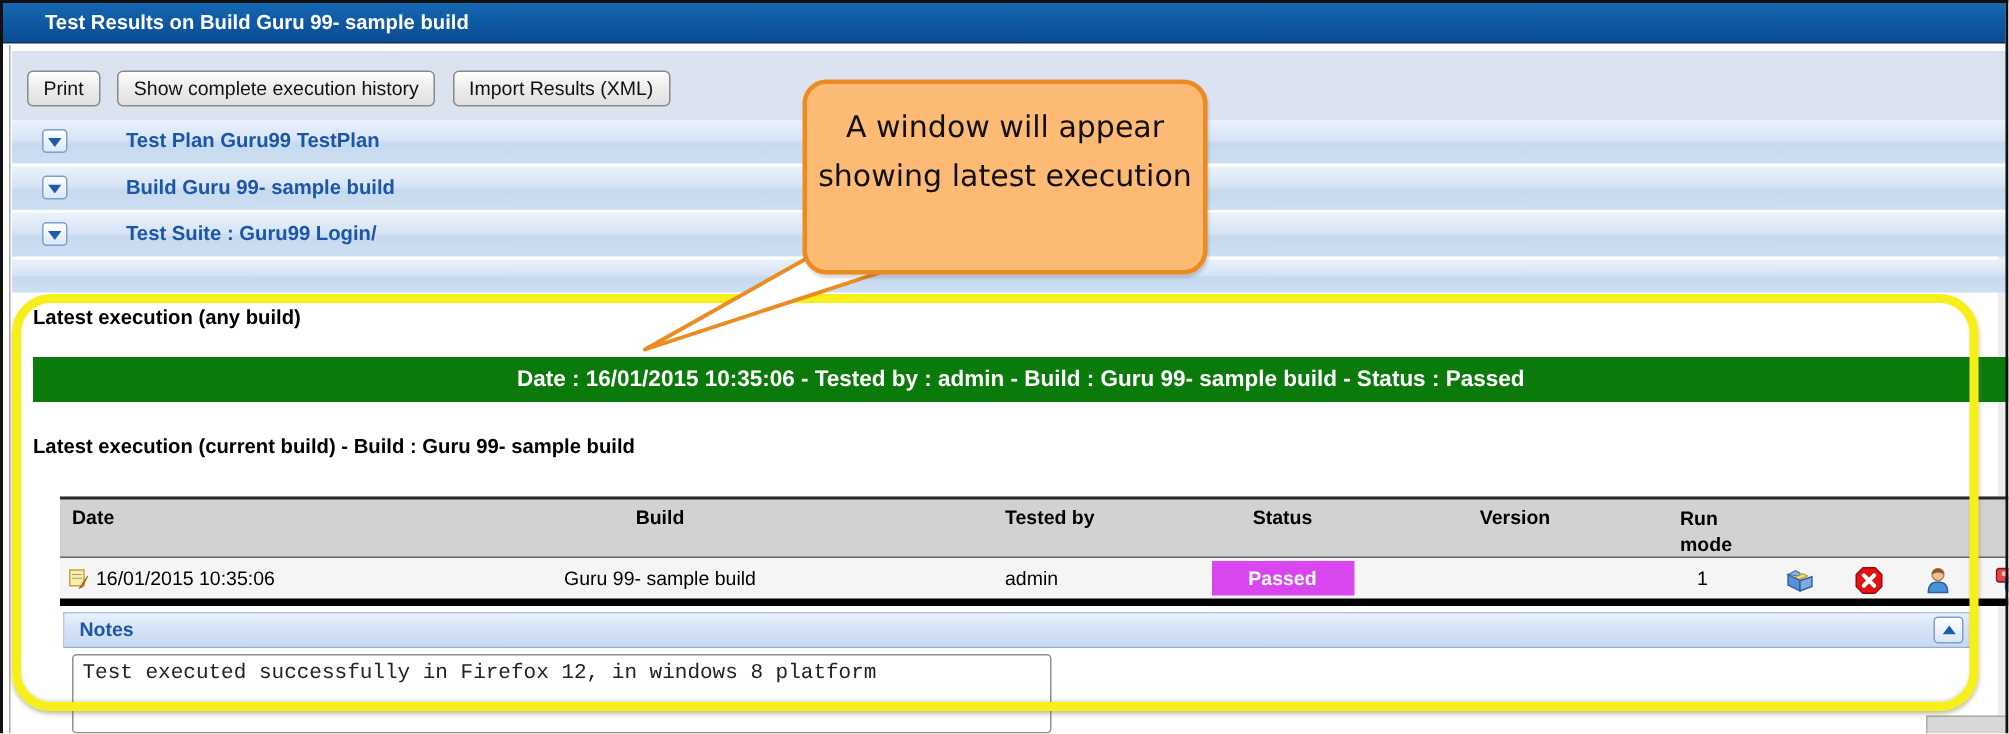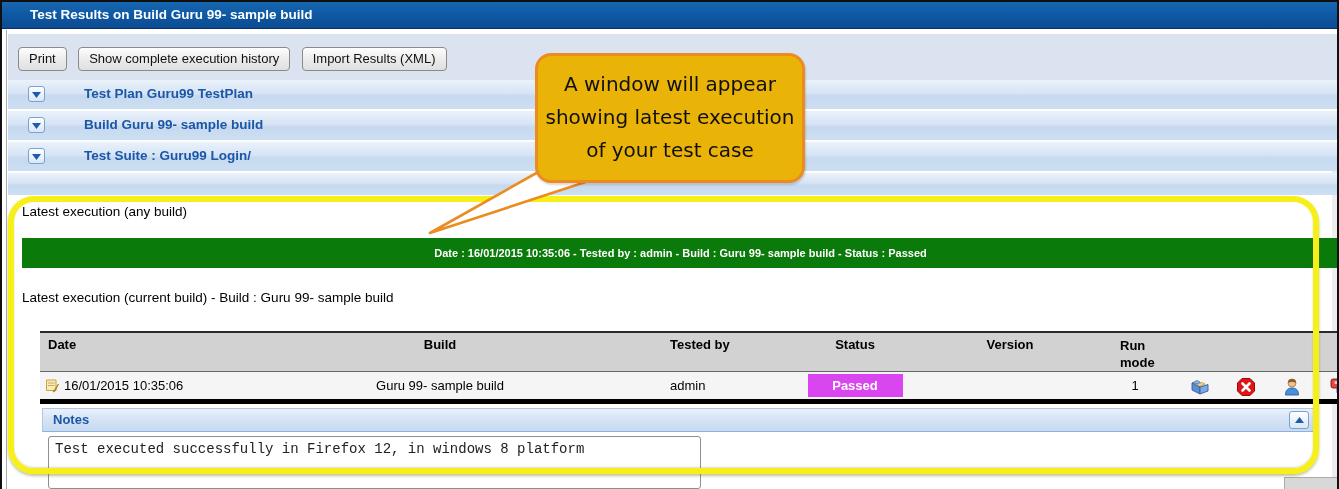--- a/index.html
+++ b/index.html
@@ -26,26 +26,26 @@
     background:linear-gradient(180deg,#eaf2fb 0%,#d7e4f5 45%,#c7d9ef 55%,#cddff2 100%); }
   .acc-bar.empty { height:22px; }
   .acc-toggle { position:absolute; left:20px; top:6px; width:17px; height:16px;
     background:linear-gradient(180deg,#ffffff,#d9e7f8); border:1px solid #7ba1cf; border-radius:3px;
     text-align:center; cursor:pointer; }
   .acc-toggle svg { display:block; margin:5px auto 0 auto; }
   .acc-label { position:absolute; left:48px; top:6px; font-size:13.5px; font-weight:bold; color:#1b57a6;margin-left:28px; }
 
   .right-strip { position:absolute; left:1332px; top:170px; width:7px; height:319px; background:#ededed; z-index:1; }
 
-  .h-bold { position:absolute; font-size:13.5px; font-weight:normal; color:#000; z-index:5; }
+  .h-bold { position:absolute; font-size:13.5px; font-weight:bold; color:#000; z-index:5; }
   #h-any { left:22px; top:204px; }
   #h-cur { left:22px; top:290px; }
 
   .green-bar { position:absolute; left:22px; top:238px; width:1317px; height:30px; background:#0a7a0a;
-    color:#fff; font-size:11px; font-weight:bold; text-align:center; line-height:30px; z-index:5; }
+    color:#fff; font-size:15px; font-weight:bold; text-align:center; line-height:30px; z-index:5; }
 
   .exec-table { position:absolute; left:40px; top:331px; width:1299px; z-index:5; }
   .tgrid { display:grid; grid-template-columns:250px 300px 190px 150px 160px 90px 1fr; }
   .thead { background:#d2d2d2; border-top:2px solid #2a2a2a; border-bottom:1px solid #666; height:41px; }
   .thead > div { font-size:13px; font-weight:bold; color:#000; padding-top:4px; }
   .th-date { padding-left:8px; }
   .th-build, .th-status, .th-exec, .th-version { text-align:center; }
   .th-tested { padding-left:80px; }
   .th-run { width:44px; margin-left:auto; margin-right:16px; line-height:17px; }
   .trow { background:#f5f5f5; height:32px; align-items:center; position:relative; border-bottom:5px solid #000000; }
@@ -70,21 +70,21 @@
     border:1px solid #8f8f8f; border-radius:3px; padding:4px 6px; z-index:5;
     font-family:"Liberation Mono",monospace; font-size:14px; color:#222; }
 
   .corner-gray { position:absolute; left:1284px; top:477px; width:55px; height:12px; background:#d8d8d8;
     border-top:1px solid #ababab; border-left:1px solid #ababab; z-index:6; }
 
   .highlight { position:absolute; left:8px; top:196px; width:1311px; height:278px;
     border:6px solid #f6ef19; border-radius:26px; z-index:20; pointer-events:none;
     box-shadow:0 2px 3px rgba(120,120,30,0.45), inset 0 -1px 2px rgba(120,120,30,0.25); }
 
-  .callout { position:absolute; left:535px; top:53px; width:270px; height:130px; background:#eab308;
+  .callout { position:absolute; left:535px; top:53px; width:270px; height:130px; background:#fdba74;
     border:3px solid #ec8b20; border-radius:16px; z-index:30; text-align:center; padding-top:12px;
     font-family:"DejaVu Sans",sans-serif; font-size:20px; color:#101010; line-height:33px;
     box-shadow:1px 2px 2px rgba(0,0,0,0.15); }
   .tail-svg { position:absolute; left:0; top:0; width:1339px; height:489px; z-index:29; pointer-events:none; }
 </style>
 </head>
 <body>
 
 <div class="border-top"></div>
 <div class="border-left"></div>
@@ -216,14 +216,13 @@
 
 <div class="highlight"></div>
 
 <svg class="tail-svg">
   <path d="M 556 162 L 430 233 L 604 176" fill="#ffffff" stroke="#ec8b20" stroke-width="2.6" stroke-linejoin="round" stroke-linecap="round"></path>
 </svg>
 
 <div class="callout">
   <div>A window will appear</div>
   <div>showing latest execution</div>
-  <div>of your test case</div>
 </div>
 
 </body></html>

